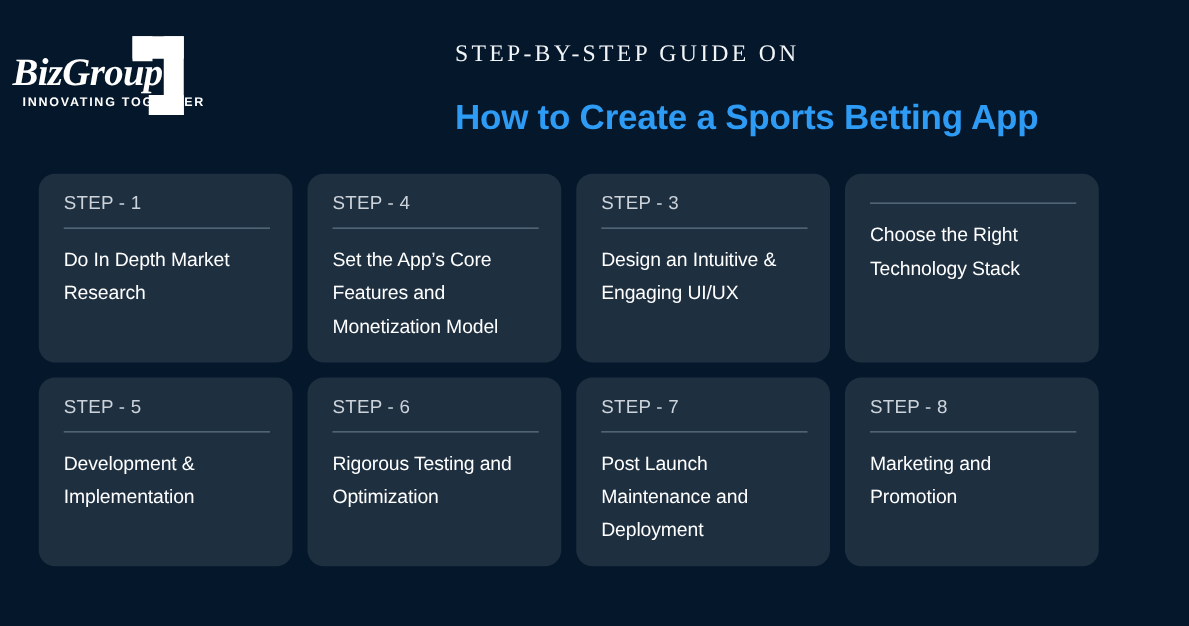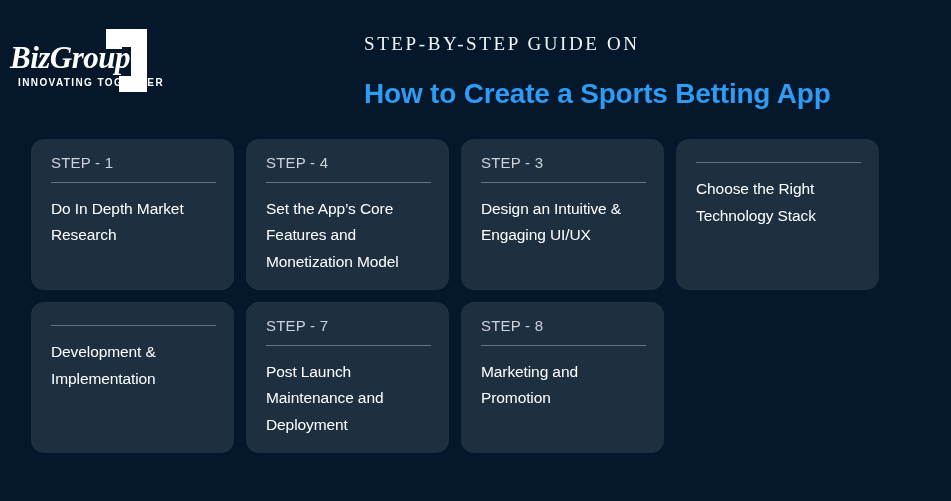--- a/index.html
+++ b/index.html
@@ -203,24 +203,30 @@
     <div class="card-rule"></div>
     <div class="card-title">Design an Intuitive &amp; Engaging UI/UX</div>
   </div>
 
   <div class="card">
     <div class="card-rule"></div>
     <div class="card-title">Choose the Right Technology Stack</div>
   </div>
 
   <div class="card">
+    <div class="card-step">STEP - 5</div>
     <div class="card-rule"></div>
     <div class="card-title">Development &amp; Implementation</div>
   </div>
 
+  <div class="card">
+    <div class="card-step">STEP - 6</div>
+    <div class="card-rule"></div>
+    <div class="card-title">Rigorous Testing and Optimization</div>
+  </div>
 
   <div class="card">
     <div class="card-step">STEP - 7</div>
     <div class="card-rule"></div>
     <div class="card-title">Post Launch Maintenance and Deployment</div>
   </div>
 
   <div class="card">
     <div class="card-step">STEP - 8</div>
     <div class="card-rule"></div>

